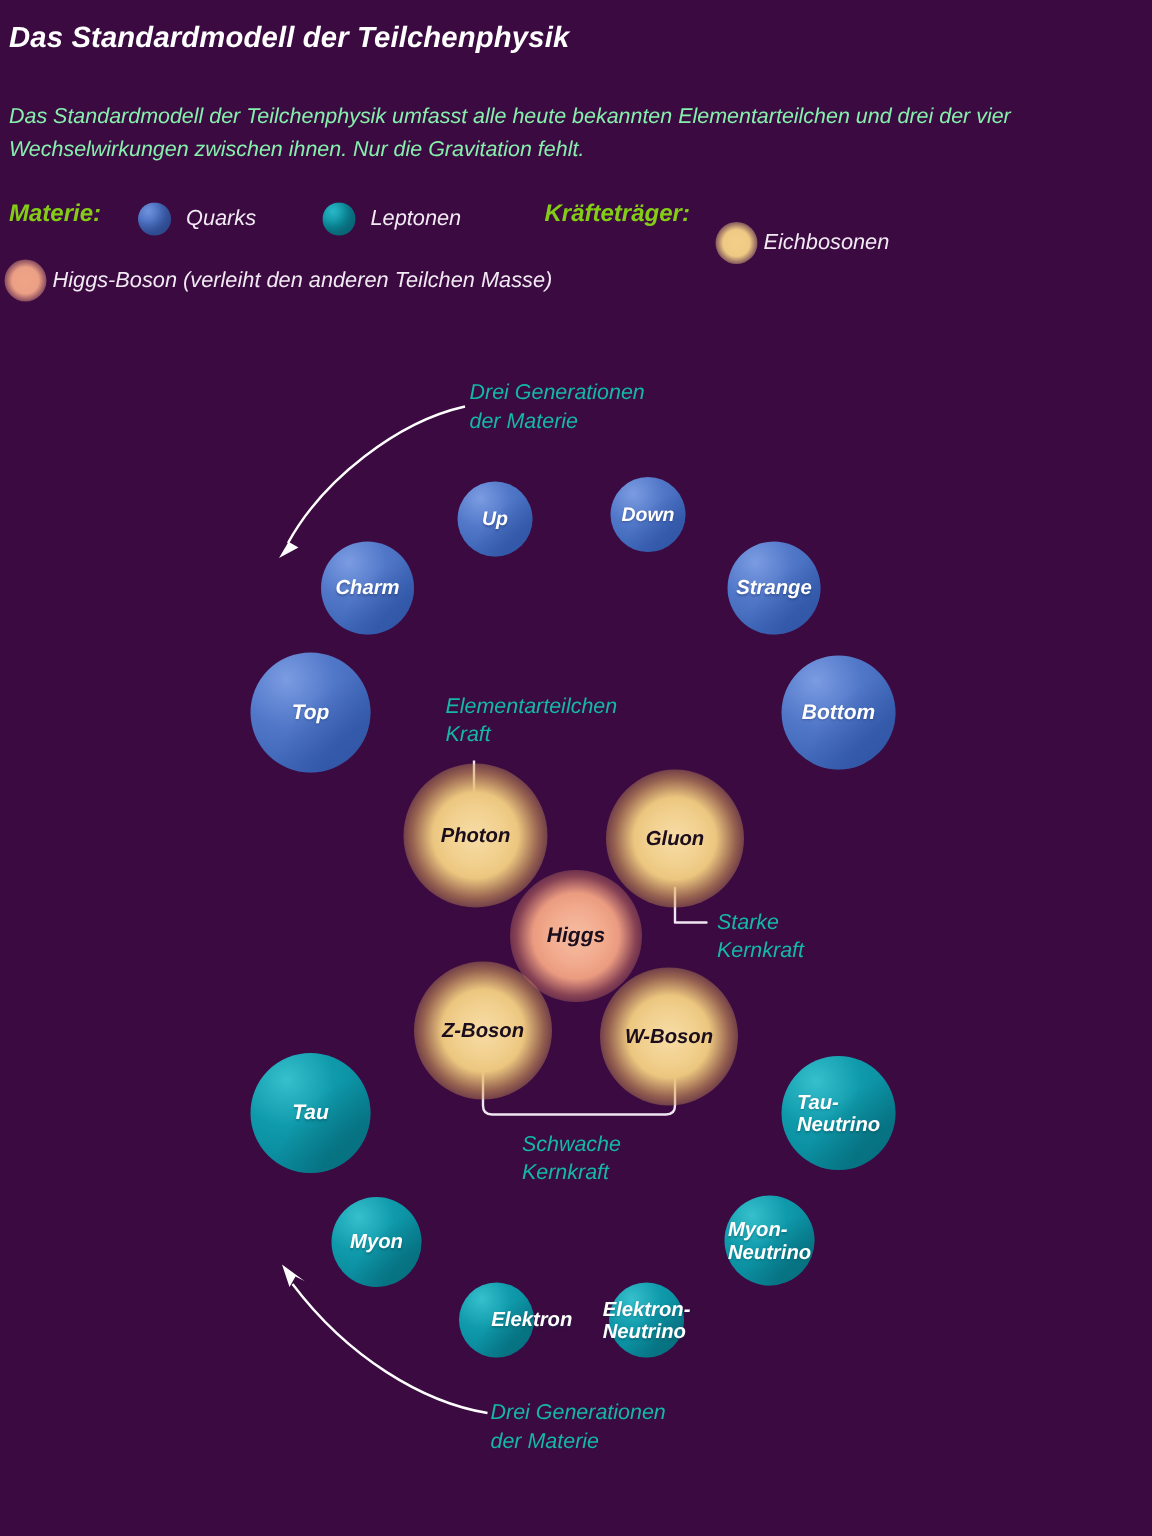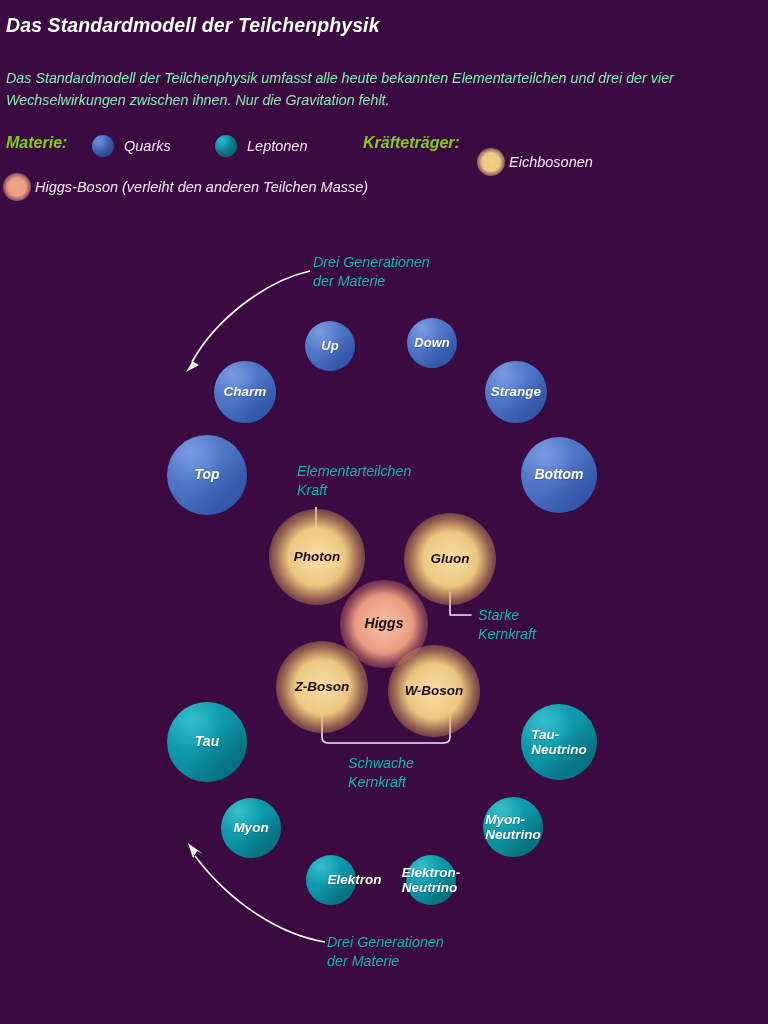--- a/index.html
+++ b/index.html
@@ -218,21 +218,21 @@
     <div id="particle-layer">
         <div class="particle p-boson" style="left: 269px; top: 509px; width: 96px; height: 96px; font-size: 13.5px;">
           <span style="white-space: pre-line;">Photon</span>
         </div>
         <div class="particle p-boson" style="left: 404px; top: 513px; width: 92px; height: 92px; font-size: 13.5px;">
           <span style="white-space: pre-line;">Gluon</span>
         </div>
         <div class="particle p-boson" style="left: 276px; top: 641px; width: 92px; height: 92px; font-size: 13.5px;">
           <span style="white-space: pre-line;">Z-Boson</span>
         </div>
-        <div class="particle p-boson" style="left: 388px; top: 645px; width: 92px; height: 92px; font-size: 13.5px;">
+        <div class="particle p-boson" style="left: 400px; top: 645px; width: 92px; height: 92px; font-size: 13.5px;">
           <span style="white-space: pre-line;">W-Boson</span>
         </div>
         <div class="particle p-higgs" style="left: 340px; top: 580px; width: 88px; height: 88px; font-size: 14px;">
           <span style="white-space: pre-line;">Higgs</span>
         </div>
         <div class="particle p-quark" style="left: 305px; top: 321px; width: 50px; height: 50px; font-size: 13px;">
           <span style="white-space: pre-line;">Up</span>
         </div>
         <div class="particle p-quark" style="left: 407px; top: 318px; width: 50px; height: 50px; font-size: 13px;">
           <span style="white-space: pre-line;">Down</span>

